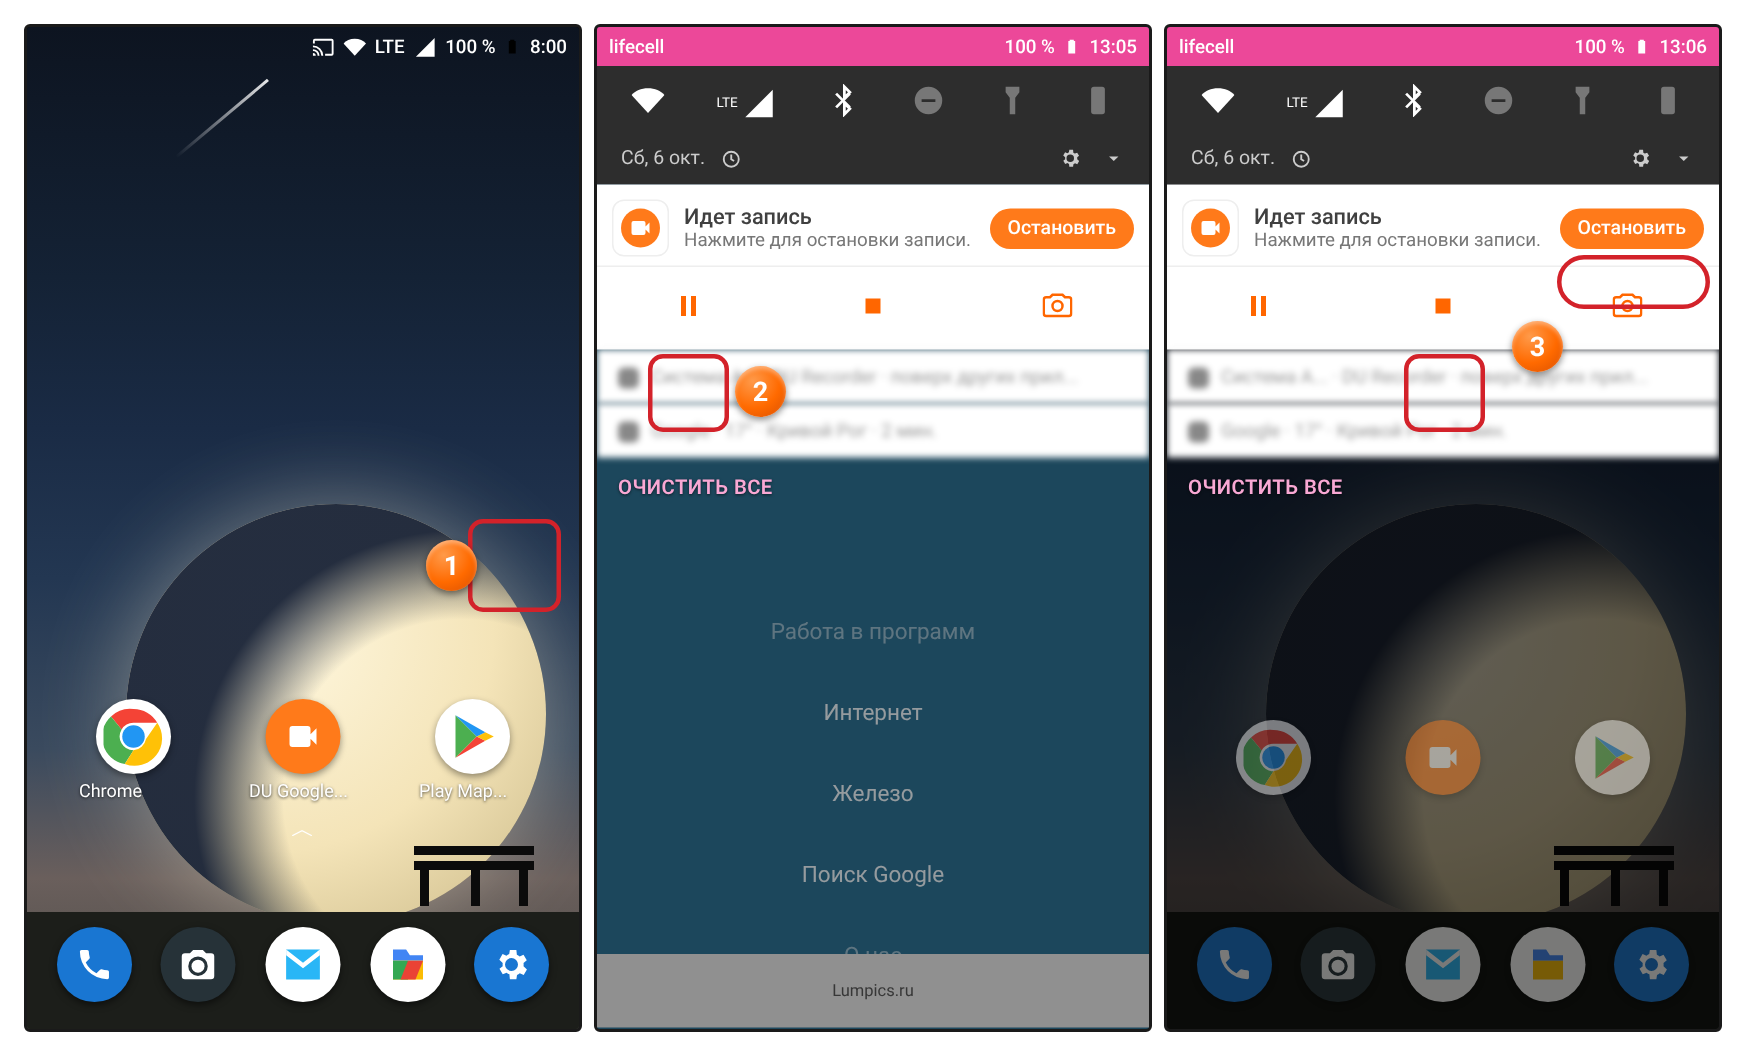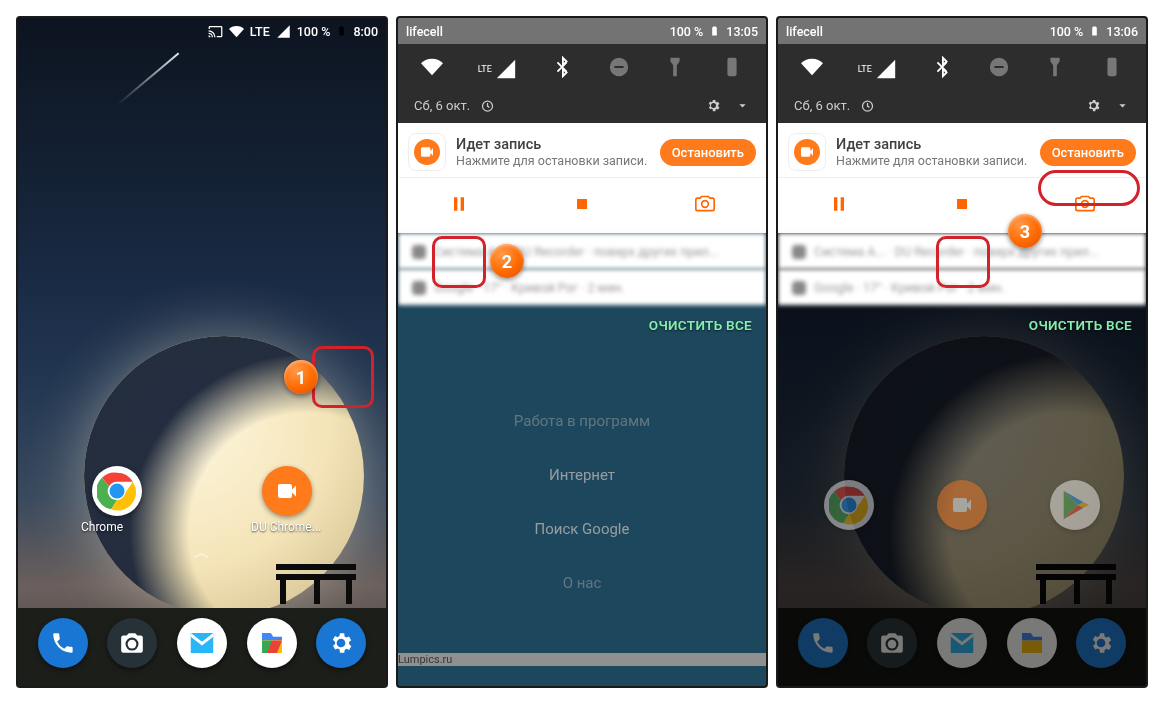--- a/index.html
+++ b/index.html
@@ -46,21 +46,21 @@
     background: linear-gradient(90deg, rgba(255,255,255,0), rgba(255,255,255,.9));
     transform: rotate(-40deg); }
   .ground { position:absolute; left:0; right:0; bottom:0; height:78px; background:#1c1e1a; }
 
   
   .statusbar {
     position: relative; z-index: 5;
     height: 26px; display:flex; align-items:center; justify-content:flex-end;
     gap:6px; padding:0 8px; color:#fff; font-size:12.5px; font-weight:500;
   }
-  .statusbar.light { background:#737373; justify-content:space-between; }
+  .statusbar.light { background:#ec4899; justify-content:space-between; }
   .statusbar .left { display:flex; gap:8px; align-items:center; color:#fff; }
   .sb-icons { display:flex; gap:6px; align-items:center; }
   .sb-icons svg { width:15px; height:15px; fill:#fff; }
   .sb-text { font-size:12.5px; }
 
   
   .float-group { position:absolute; right:18px; top:280px; z-index:6; }
   .float-btn {
     width:42px; height:42px; border-radius:50%; display:flex; align-items:center; justify-content:center;
     background:#fff; box-shadow:0 2px 6px rgba(0,0,0,.45); margin:8px auto;
@@ -104,27 +104,27 @@
   }
   .notif-actions { display:flex; justify-content:space-around; align-items:center; height:56px; border-top:1px solid #eee; }
   .notif-actions .act svg { width:20px; height:20px; fill:#ff6600; }
 
   .notif-blur {
     background:#fff; padding:10px 14px; border-top:1px solid #eee; color:#999;
     font-size:12.5px; filter: blur(2.2px); display:flex; gap:8px; align-items:center;
   }
   .notif-blur .dot { width:14px; height:14px; background:#888; border-radius:4px; }
 
-  .clear-all { color:#86efac; font-size:13.5px; font-weight:600; text-align:right; padding:12px 14px 6px; letter-spacing:.3px; text-shadow:0 1px 2px rgba(0,0,0,.6); }
+  .clear-all { color:#f9a8d4; font-size:13.5px; font-weight:600; padding:12px 14px 6px; letter-spacing:.3px; text-shadow:0 1px 2px rgba(0,0,0,.6); }
 
   
   .bg-site { position:absolute; inset:0; background:#2c6d8e; z-index:1; padding-top:26px; }
   .bg-site .item { color:#e5eef3; text-align:center; padding:18px 0; font-size:15px; }
   .bg-site .dim { opacity:.55; }
-  .bg-site .footer { position:absolute; bottom:20px; left:0; right:0; color:#555; font-size:11px; background:#ddd; padding:0 0;}
+  .bg-site .footer { position:absolute; bottom:1px; left:0; right:0; text-align:center; color:#555; font-size:11px; background:#ddd; padding:18px 0;}
   .dim-overlay { position:absolute; inset:0; background:rgba(0,0,0,.35); z-index:2; }
 
   
   .dim3 { position:absolute; inset:0; background:rgba(0,0,0,.62); z-index:2; }
 
   
   .callout-ring { position:absolute; border:3px solid #d3222a; border-radius:10px; z-index:9; }
   .callout-num {
     position:absolute; width:34px; height:34px; border-radius:50%; z-index:10;
     background: radial-gradient(circle at 35% 30%, #ff9a4a, #ff6a00 55%, #d94f00);
@@ -183,21 +183,32 @@
           </svg>
       </div>
       <span>Chrome</span>
     </div>
     <div class="app">
       <div class="app-icon" style="background:#ff7a1a">
         <svg viewBox="0 0 24 24" width="24" height="24">
             <path fill="#fff" d="M17 10.5V7a2 2 0 0 0-2-2H5a2 2 0 0 0-2 2v10a2 2 0 0 0 2 2h10a2 2 0 0 0 2-2v-3.5l4 4v-11z"></path>
           </svg>
       </div>
-      <span>DU Chrome...</span>
+      <span>DU Google...</span>
+    </div>
+    <div class="app">
+      <div class="app-icon">
+        <svg viewBox="0 0 48 48" width="34" height="34">
+            <path fill="#4caf50" d="M8 4v40l20-20z"></path>
+            <path fill="#f44336" d="M28 24L8 44l28-16z"></path>
+            <path fill="#ffc107" d="M36 28l8-4-8-4-8 4z"></path>
+            <path fill="#2196f3" d="M8 4l28 16-8 4z"></path>
+          </svg>
+      </div>
+      <span>Play Мар...</span>
     </div>
   </div>
   <div class="arrow-up">︿</div>
 
   <div class="dock">
     <div class="app-icon" style="background:#1976d2">
         <svg width="26" height="26" viewBox="0 0 24 24" fill="#fff">
           <path d="M6.6 10.8a15 15 0 0 0 6.6 6.6l2.2-2.2a1 1 0 0 1 1-.24 11 11 0 0 0 3.5.56 1 1 0 0 1 1 1V20a1 1 0 0 1-1 1A17 17 0 0 1 3 4a1 1 0 0 1 1-1h3.5a1 1 0 0 1 1 1 11 11 0 0 0 .56 3.5 1 1 0 0 1-.24 1z"></path>
         </svg>
       </div>
@@ -232,20 +243,21 @@
   <div class="callout-num" style="right:68px; top:342px;">
       <span>1</span>
     </div>
 </div>
 
 <div class="phone">
   <div class="bg-site">
     <div style="height:350px"></div>
     <div class="item dim">Работа в программ</div>
     <div class="item">Интернет</div>
+    <div class="item">Железо</div>
     <div class="item">Поиск Google</div>
     <div class="item dim">О нас</div>
     <div class="footer">Lumpics.ru</div>
   </div>
   <div class="dim-overlay"></div>
 
   <div class="shade">
     <div class="statusbar light">
       <div class="left">
           <span>lifecell</span>

